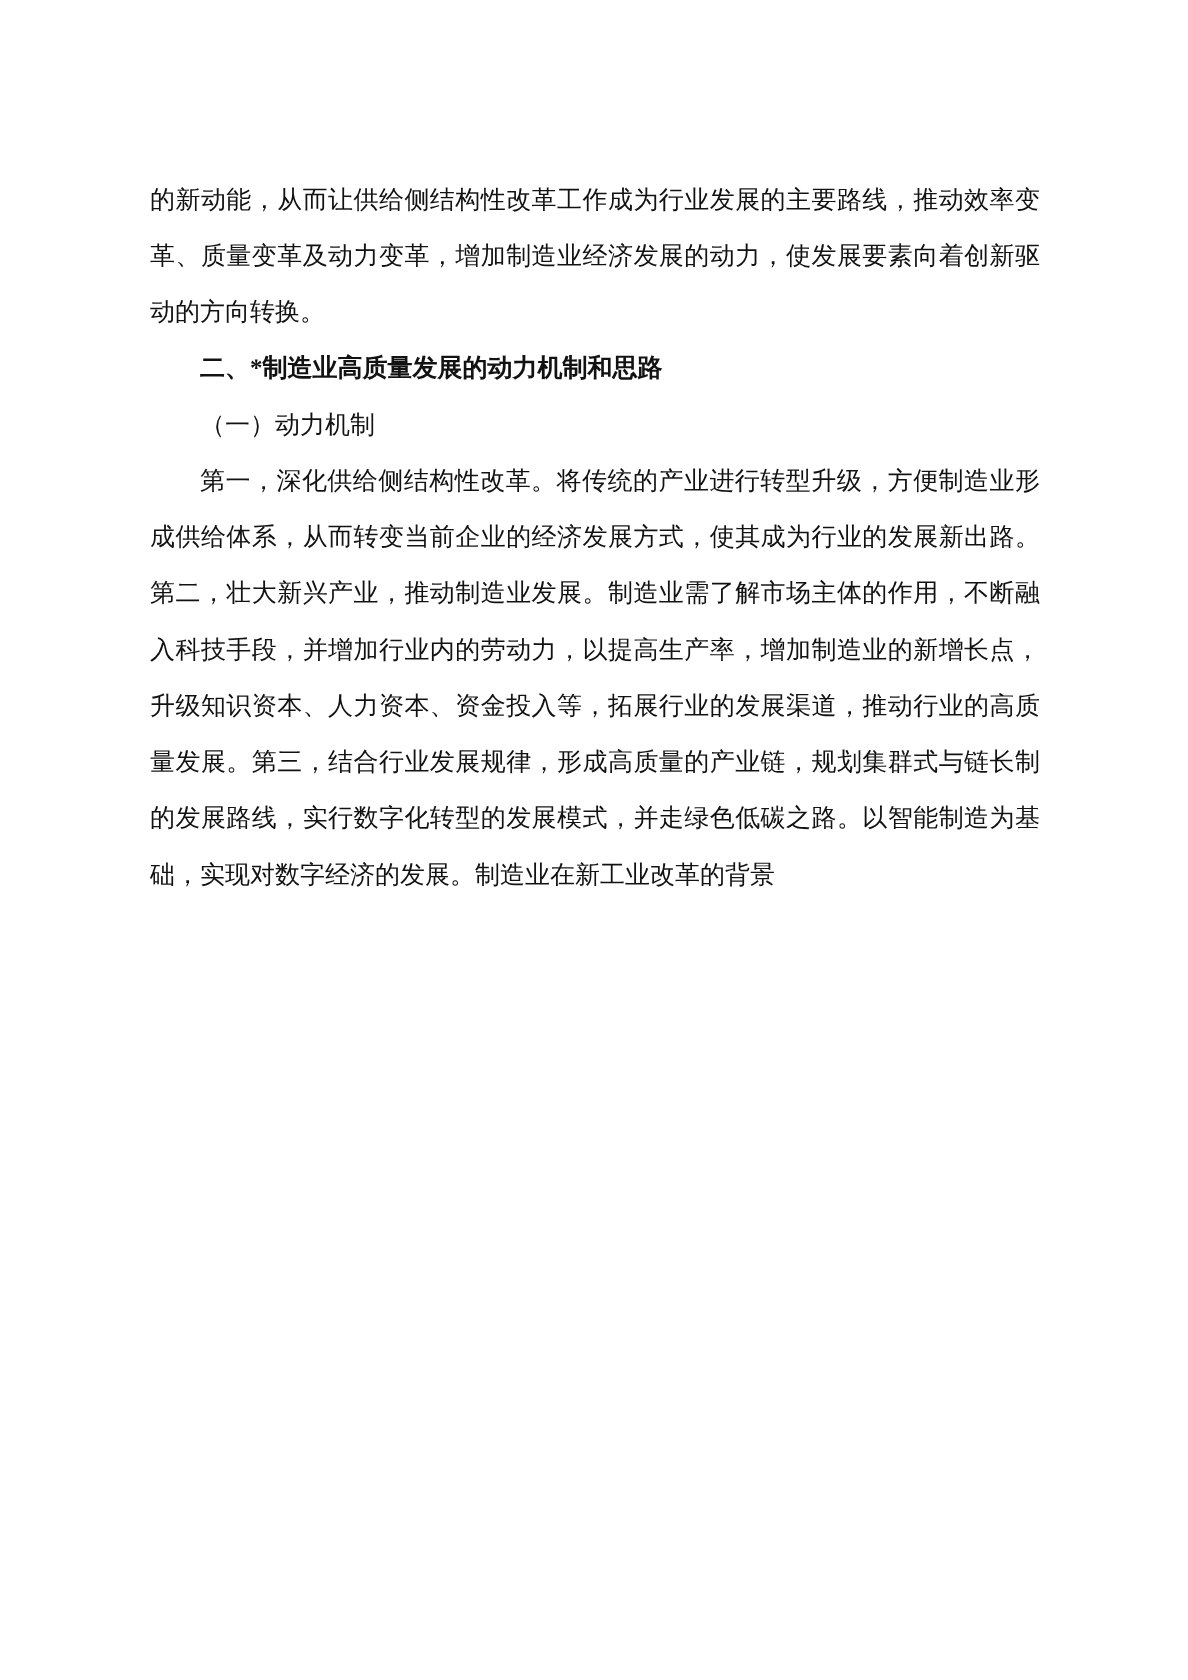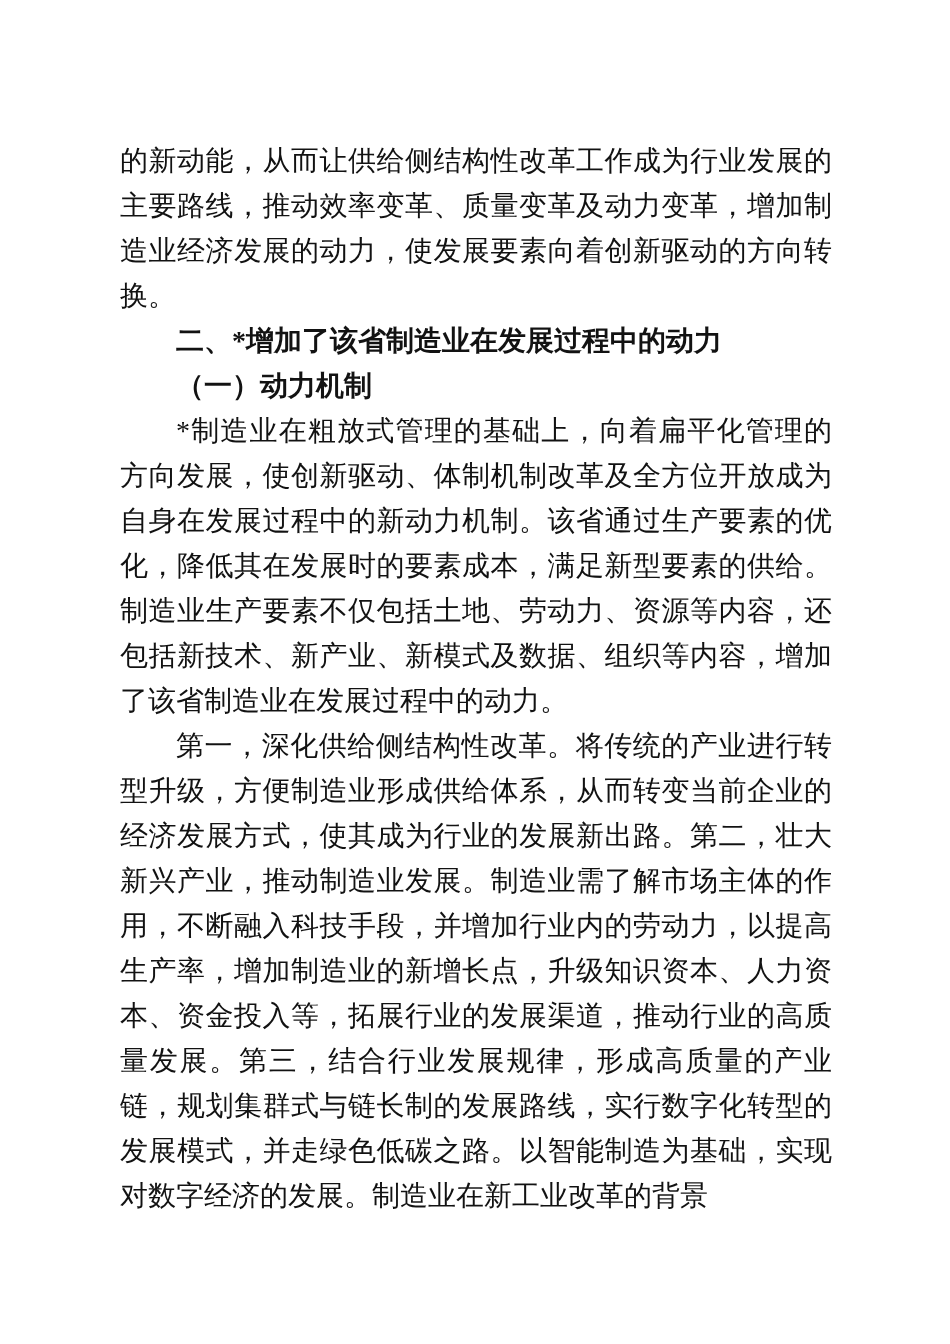--- a/index.html
+++ b/index.html
@@ -10,56 +10,55 @@
   .page {
     position: relative;
     width: 950px;
     height: 1344px;
     margin: 0 auto;
     background: #ffffff;
     box-sizing: border-box;
     padding: 138px 118px 0 120px;
     font-family: "Liberation Serif", "DejaVu Serif", serif;
     color: #121212;
-    font-size: 28px;
+    font-size: 20px;
     line-height: 45px;
     text-align: justify;
     overflow: hidden;
   }
   .page p {
     margin: 0;
     padding: 0;
   }
   .indent {
     text-indent: 2em;
   }
   .no-indent {
     text-indent: 0;
   }
   .heading {
     font-weight: 700;
     text-indent: 2em;
   }
   .subheading {
-    font-weight: 700;
+    font-weight: 400;
     text-indent: 2em;
   }
   .lead-bold {
     font-weight: 400;
   }
 </style>
 </head>
 <body>
 
 <div class="page">
 
   <p class="no-indent">的新动能，从而让供给侧结构性改革工作成为行业发展的主要路线，推动效率变革、质量变革及动力变革，增加制造业经济发展的动力，使发展要素向着创新驱动的方向转换。</p>
 
-  <p class="heading">二、*增加了该省制造业在发展过程中的动力</p>
+  <p class="heading">二、*制造业高质量发展的动力机制和思路</p>
 
   <p class="subheading">（一）动力机制</p>
 
-  <p class="indent">*制造业在粗放式管理的基础上，向着扁平化管理的方向发展，使创新驱动、体制机制改革及全方位开放成为自身在发展过程中的新动力机制。该省通过生产要素的优化，降低其在发展时的要素成本，满足新型要素的供给。制造业生产要素不仅包括土地、劳动力、资源等内容，还包括新技术、新产业、新模式及数据、组织等内容，增加了该省制造业在发展过程中的动力。</p>
 
 
   <p class="indent"><span class="lead-bold">第一，深化供给侧结构性改革。</span><span>将传统的产业进行转型升级，方便制造业形成供给体系，从而转变当前企业的经济发展方式，使其成为行业的发展新出路。第二，壮大新兴产业，推动制造业发展。制造业需了解市场主体的作用，不断融入科技手段，并增加行业内的劳动力，以提高生产率，增加制造业的新增长点，升级知识资本、人力资本、资金投入等，拓展行业的发展渠道，推动行业的高质量发展。第三，结合行业发展规律，形成高质量的产业链，规划集群式与链长制的发展路线，实行数字化转型的发展模式，并走绿色低碳之路。以智能制造为基础，实现对数字经济的发展。制造业在新工业改革的背景</span></p>
 
 </div>
 
 </body></html>

